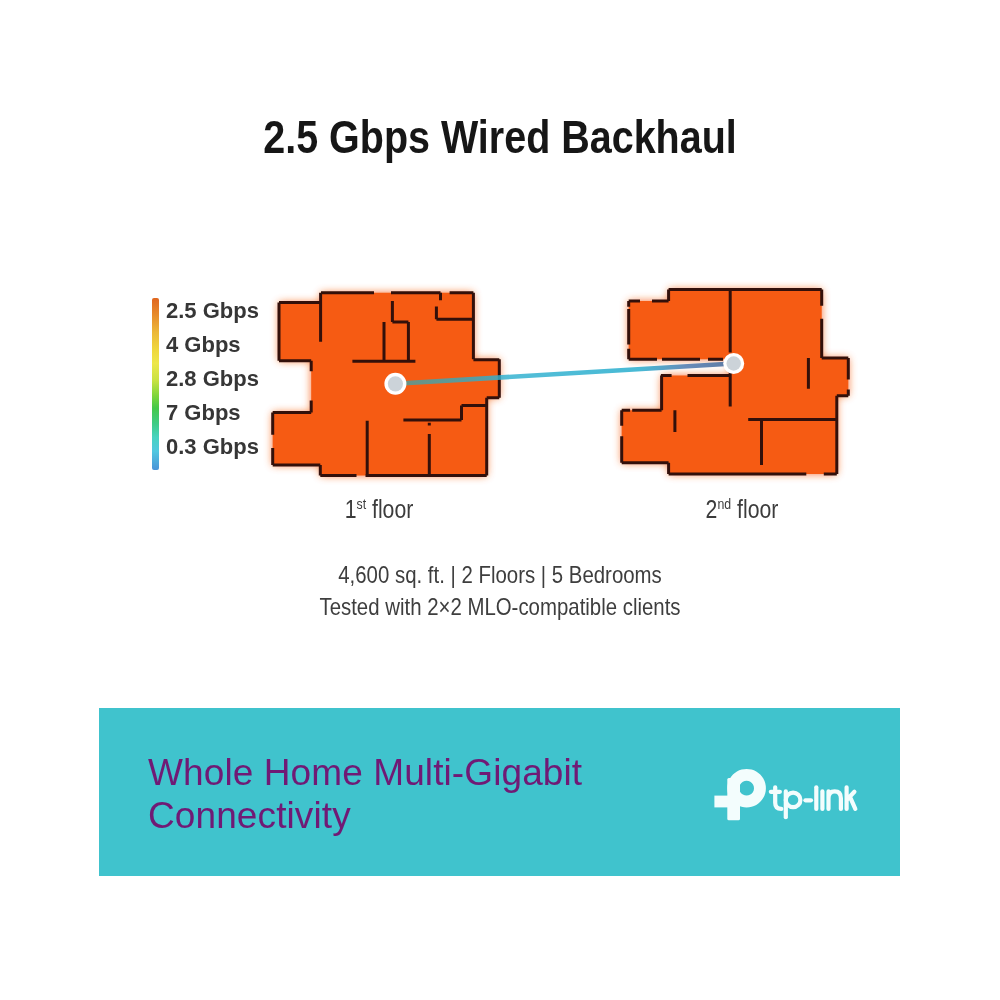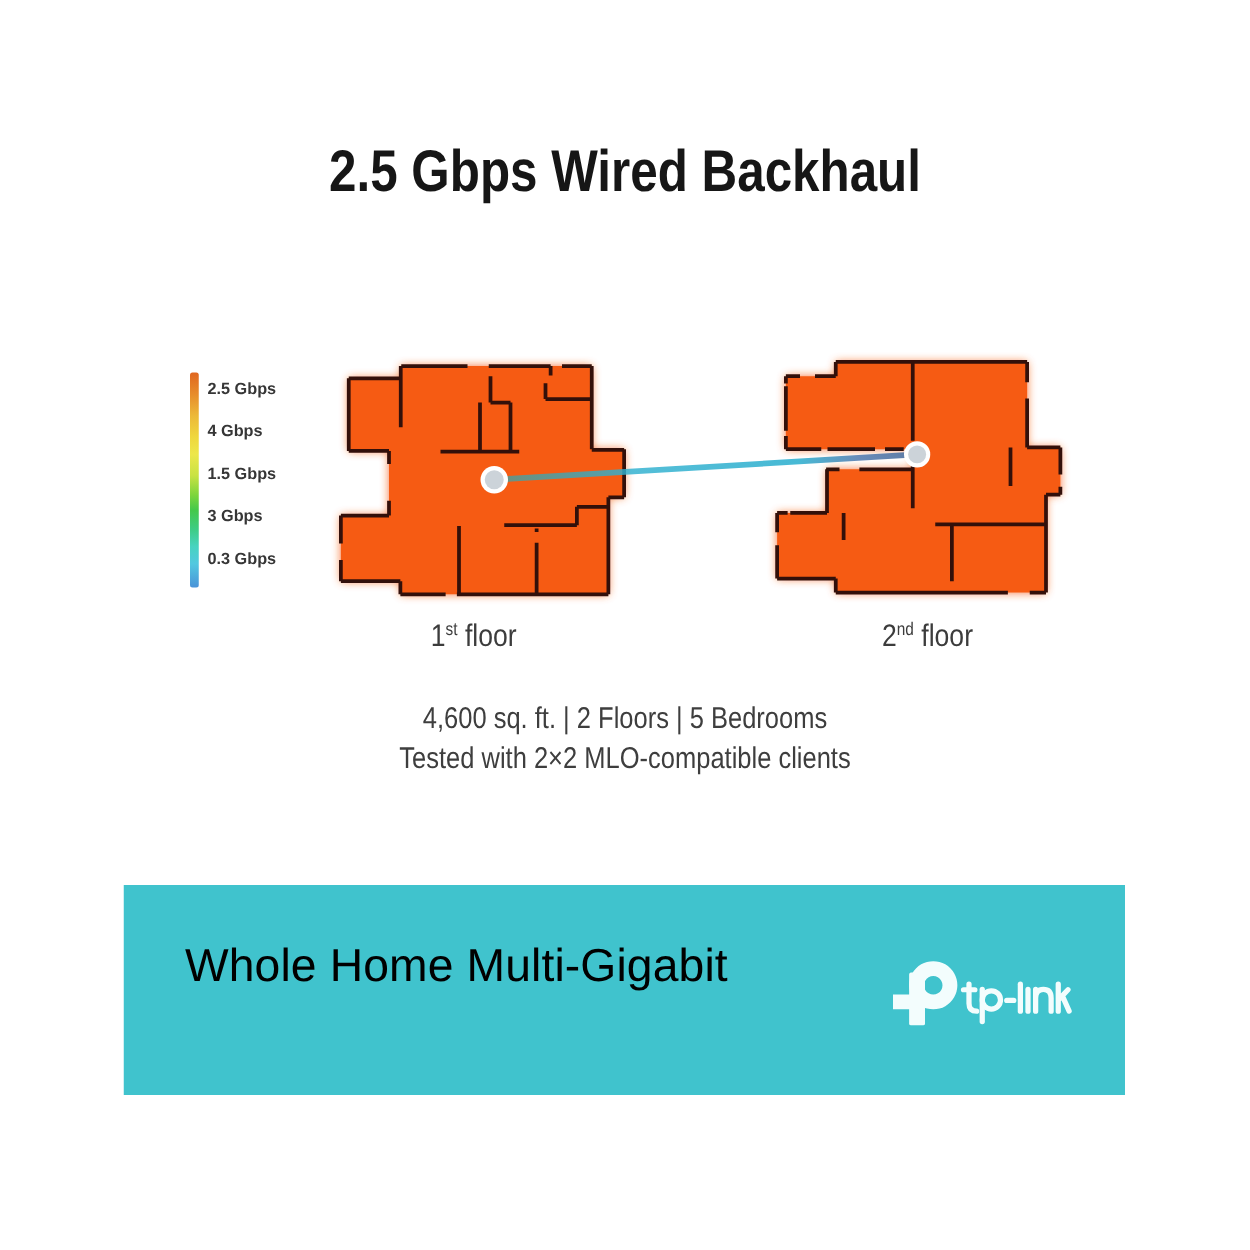--- a/index.html
+++ b/index.html
@@ -11,49 +11,49 @@
          font-size:47px;font-weight:700;color:#161616;line-height:1.2;
          transform:scaleX(0.84);transform-origin:500px 50%;}
 
   
   .legend-bar{position:absolute;left:151.5px;top:297.5px;width:7.5px;height:172px;border-radius:2px;
       background:linear-gradient(to bottom,
         #e0661f 0%, #e78c2b 10%, #ecb838 20%, #efd73d 30%, #ede74a 38%,
         #c8e243 48%, #7dd53c 57%, #44c84a 64%, #3ecc85 73%, #48d3c0 81%,
         #51c8e0 89%, #4a93d8 100%);}
   .legend-label{position:absolute;left:166px;height:24px;line-height:24px;
-      font-size:13px;font-weight:700;color:#363636;white-space:nowrap;text-align:right;}
+      font-size:22px;font-weight:700;color:#363636;white-space:nowrap;text-align:right;}
 
   .floor-label{position:absolute;font-size:25px;color:#3c3c3c;white-space:nowrap;
       transform:translateX(-50%) scaleX(0.85);}
   .floor-label sup{font-size:14.5px;}
 
   .specs{position:absolute;left:0;width:1000px;text-align:center;color:#3e3e3e;font-size:24px;
       transform:scaleX(0.85);transform-origin:500px 50%;}
 
   
   .banner{position:absolute;left:99px;top:708px;width:801px;height:168px;background:#40c3cd;}
-  .banner-text{position:absolute;left:49px;top:43px;color:#000000;font-size:37px;line-height:43px;font-weight:400;letter-spacing:0.1px;}
+  .banner-text{position:absolute;left:49px;top:43px;color:#701a75;font-size:37px;line-height:43px;font-weight:400;letter-spacing:0.1px;}
   .logo{position:absolute;left:614px;top:58px;width:146px;height:56px;}
 
   svg{display:block;}
   .plansvg{position:absolute;left:0;top:0;}
 </style>
 </head>
 <body>
 
 <div class="stage">
 
   <div class="title">2.5 Gbps Wired Backhaul</div>
 
   <div class="legend-bar"></div>
   <div class="legend-label" style="top:299px">2.5 Gbps</div>
   <div class="legend-label" style="top:333px">4 Gbps</div>
-  <div class="legend-label" style="top:367px">1.5 Gbps</div>
-  <div class="legend-label" style="top:401px">3 Gbps</div>
+  <div class="legend-label" style="top:367px">2.8 Gbps</div>
+  <div class="legend-label" style="top:401px">7 Gbps</div>
   <div class="legend-label" style="top:435px">0.3 Gbps</div>
 
   <svg class="plansvg" width="1000" height="1000" viewBox="0 0 1000 1000">
     <defs>
       <filter id="heatblur" x="-10%" y="-10%" width="120%" height="120%">
         <feGaussianBlur stdDeviation="4"></feGaussianBlur>
       </filter>
       <linearGradient id="linkgrad" gradientUnits="userSpaceOnUse" x1="395.4" y1="383.8" x2="733.7" y2="363.5">
         <stop offset="0" stop-color="#2fa8ae" stop-opacity="0.68"></stop>
         <stop offset="0.3" stop-color="#2fb0cf" stop-opacity="0.82"></stop>
@@ -129,20 +129,21 @@
 
   <div class="floor-label" style="left:379px;top:495px"><span>1</span><sup>st</sup><span> floor</span></div>
   <div class="floor-label" style="left:742px;top:495px"><span>2</span><sup>nd</sup><span> floor</span></div>
 
   <div class="specs" style="top:561px">4,600 sq. ft. | 2 Floors | 5 Bedrooms</div>
   <div class="specs" style="top:593px">Tested with 2×2 MLO-compatible clients</div>
 
   <div class="banner">
     <div class="banner-text">
       <div>Whole Home Multi-Gigabit</div>
+      <div>Connectivity</div>
     </div>
     <svg class="logo" viewBox="714 766 146 56">
       <g fill="#f3fdfd">
         <path fill-rule="evenodd" d="M747.6,768.9 a19.3,19.3 0 1 0 0.001,0 Z
              M747.6,780.8 a7.4,7.4 0 1 1 -0.001,0 Z"></path>
         <rect x="728.3" y="778" width="12.7" height="42.2" rx="1.5"></rect>
         <rect x="715.4" y="795.6" width="18" height="11.8"></rect>
       </g>
       <g fill="none" stroke="#f3fdfd" stroke-width="4.2" stroke-linecap="round">
         <path d="M776.2,787.3 V802.7 Q776.2,808.9 782.3,808.9 M771.8,791.8 H780.9"></path>

